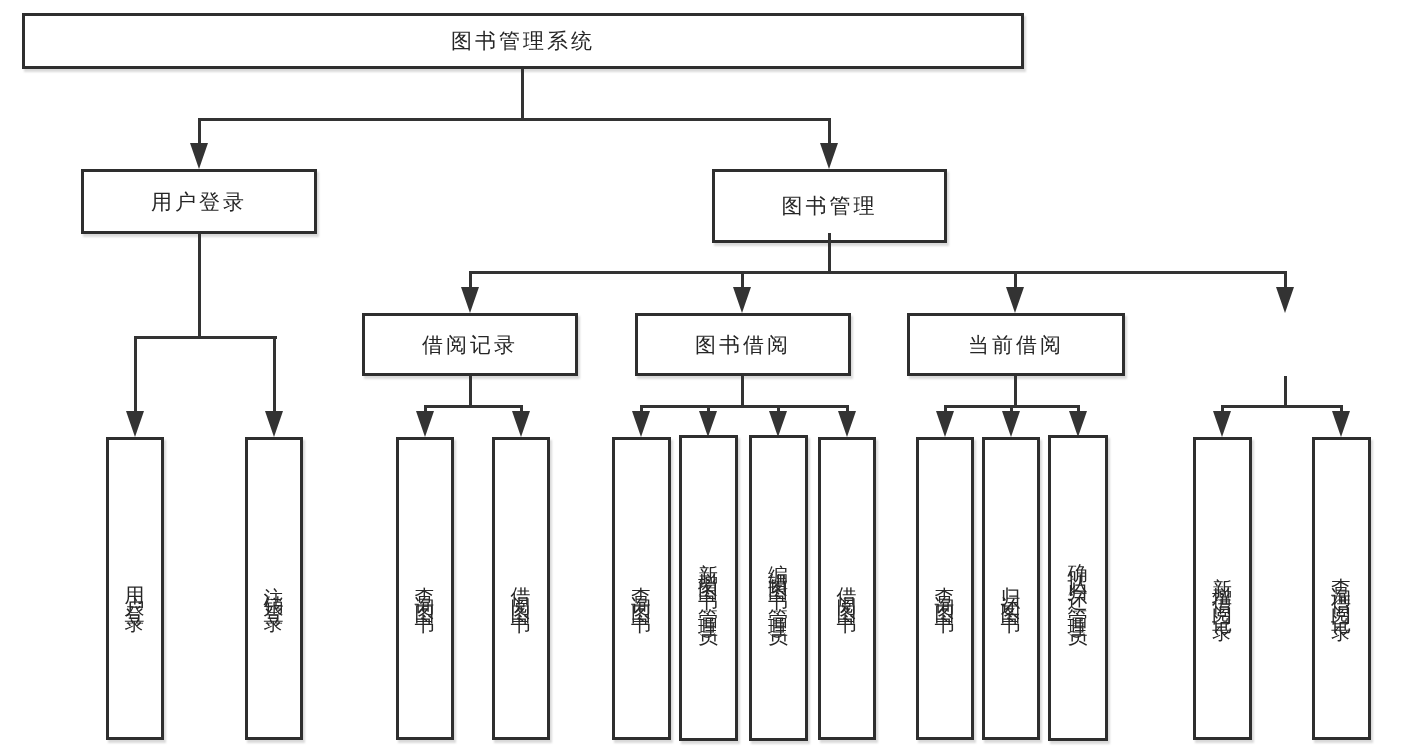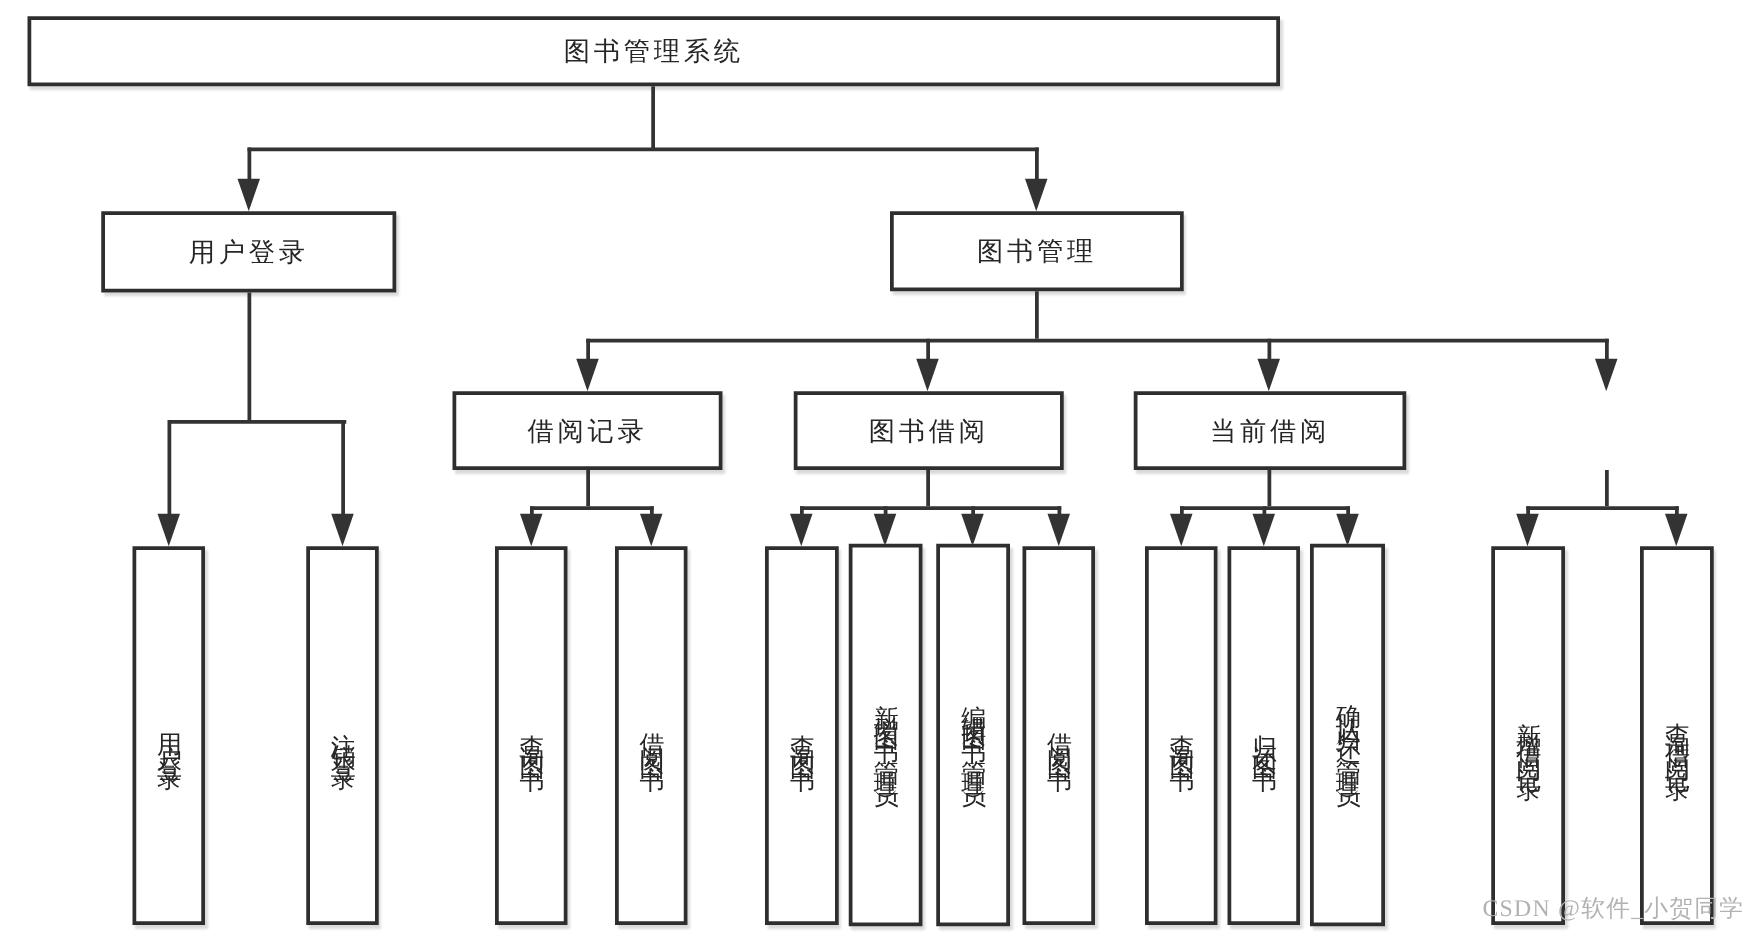--- a/index.html
+++ b/index.html
@@ -70,21 +70,21 @@
   <div class="box h" style="left:22px;top:13px;width:1002px;height:56px;">图书管理系统</div>
 
   <div class="line" style="left:521px;top:69px;width:3px;height:50px;"></div>
   <div class="line" style="left:198px;top:118px;width:633px;height:3px;"></div>
   <div class="line" style="left:198px;top:118px;width:3px;height:28px;"></div>
   <div class="arrow" style="left:190px;top:143px;"></div>
   <div class="line" style="left:828px;top:118px;width:3px;height:28px;"></div>
   <div class="arrow" style="left:820px;top:143px;"></div>
 
   <div class="box h" style="left:81px;top:169px;width:236px;height:65px;">用户登录</div>
-  <div class="box h" style="left:712px;top:169px;width:235px;height:64px;">图书管理</div>
+  <div class="box h" style="left:712px;top:169px;width:235px;height:74px;">图书管理</div>
 
   <div class="line" style="left:198px;top:234px;width:3px;height:102px;"></div>
   <div class="line" style="left:135px;top:336px;width:142px;height:3px;"></div>
   <div class="line" style="left:134px;top:336px;width:3px;height:77px;"></div>
   <div class="arrow" style="left:126px;top:411px;"></div>
   <div class="line" style="left:273px;top:336px;width:3px;height:77px;"></div>
   <div class="arrow" style="left:265px;top:411px;"></div>
 
   <div class="line" style="left:828px;top:233px;width:3px;height:38px;"></div>
   <div class="line" style="left:469px;top:271px;width:818px;height:3px;"></div>
@@ -146,15 +146,14 @@
   <div class="box v" style="left:749px;top:435px;width:59px;height:306px;">编辑图书（管理员）</div>
   <div class="box v" style="left:818px;top:437px;width:58px;height:303px;">借阅图书</div>
 
   <div class="box v" style="left:916px;top:437px;width:58px;height:303px;">查询图书</div>
   <div class="box v" style="left:982px;top:437px;width:58px;height:303px;">归还图书</div>
   <div class="box v" style="left:1048px;top:435px;width:60px;height:306px;">确认归还（管理员）</div>
 
   <div class="box v" style="left:1193px;top:437px;width:59px;height:303px;">新增借阅记录</div>
   <div class="box v" style="left:1312px;top:437px;width:59px;height:303px;">查询借阅记录</div>
 
-  <div class="watermark">CSDN @软件_小贺同学</div>
 
 </div>
 
 </body></html>

